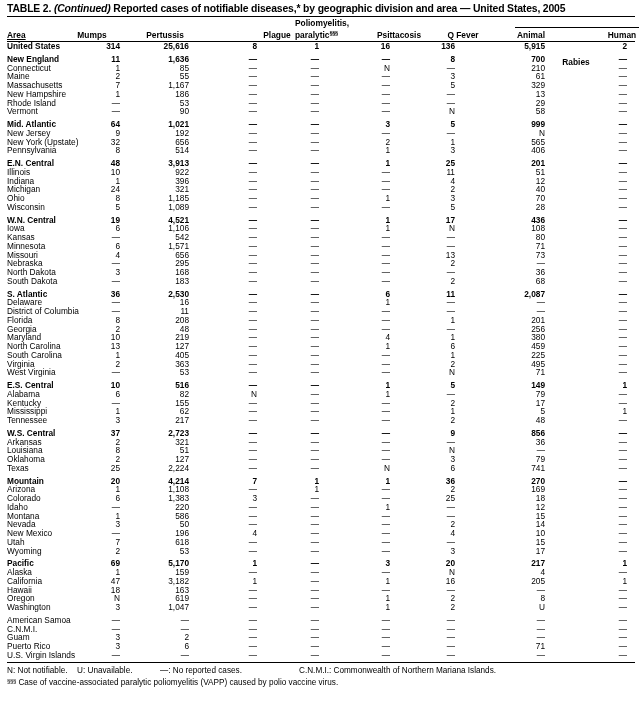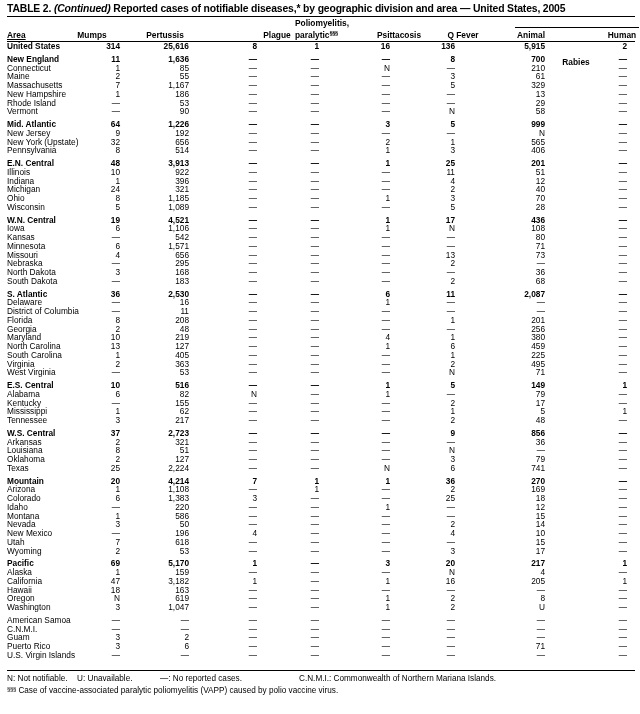--- a/index.html
+++ b/index.html
@@ -19,21 +19,21 @@
   .rabies-label{left:569px;top:0;margin-top:40px;}
   .rabies-line{position:absolute;left:508px;top:10px;width:124px;border-top:1px solid #000;}
   
   table{border-collapse:collapse;table-layout:fixed;width:620px;margin-left:0;font-size:8.3px;}
   td{padding:0;line-height:8.75px;white-space:nowrap;vertical-align:bottom;}
   td.area{text-align:left;}
   td.num{text-align:right;}
   tr.bold{font-weight:bold;}
   tr.gstart td{padding-top:4px;}
   
-  .fnwrap{margin-top:10px;}
+  .fnwrap{margin-top:2px;}
   .fn1{position:relative;height:10px;font-size:8.2px;margin-top:3px;}
   .fn1 span{position:absolute;top:0;white-space:nowrap;}
   .fn-a{left:0;}
   .fn-b{left:70px;}
   .fn-c{left:153px;}
   .fn-d{left:292px;}
   .fn2{font-size:8.2px;margin-top:2.5px;white-space:nowrap;}
   .fn2 .sup{font-size:6px;vertical-align:2px;}
 </style>
 </head>
@@ -158,21 +158,21 @@
           <td class="num">—</td>
           <td class="num">—</td>
           <td class="num">—</td>
           <td class="num">N</td>
           <td class="num">58</td>
           <td class="num">—</td>
         </tr>
         <tr class="gstart bold">
           <td class="area">Mid. Atlantic</td>
           <td class="num">64</td>
-          <td class="num">1,226</td>
+          <td class="num">1,021</td>
           <td class="num">—</td>
           <td class="num">—</td>
           <td class="num">3</td>
           <td class="num">5</td>
           <td class="num">999</td>
           <td class="num">—</td>
         </tr>
         <tr>
           <td class="area">New Jersey</td>
           <td class="num">9</td>

